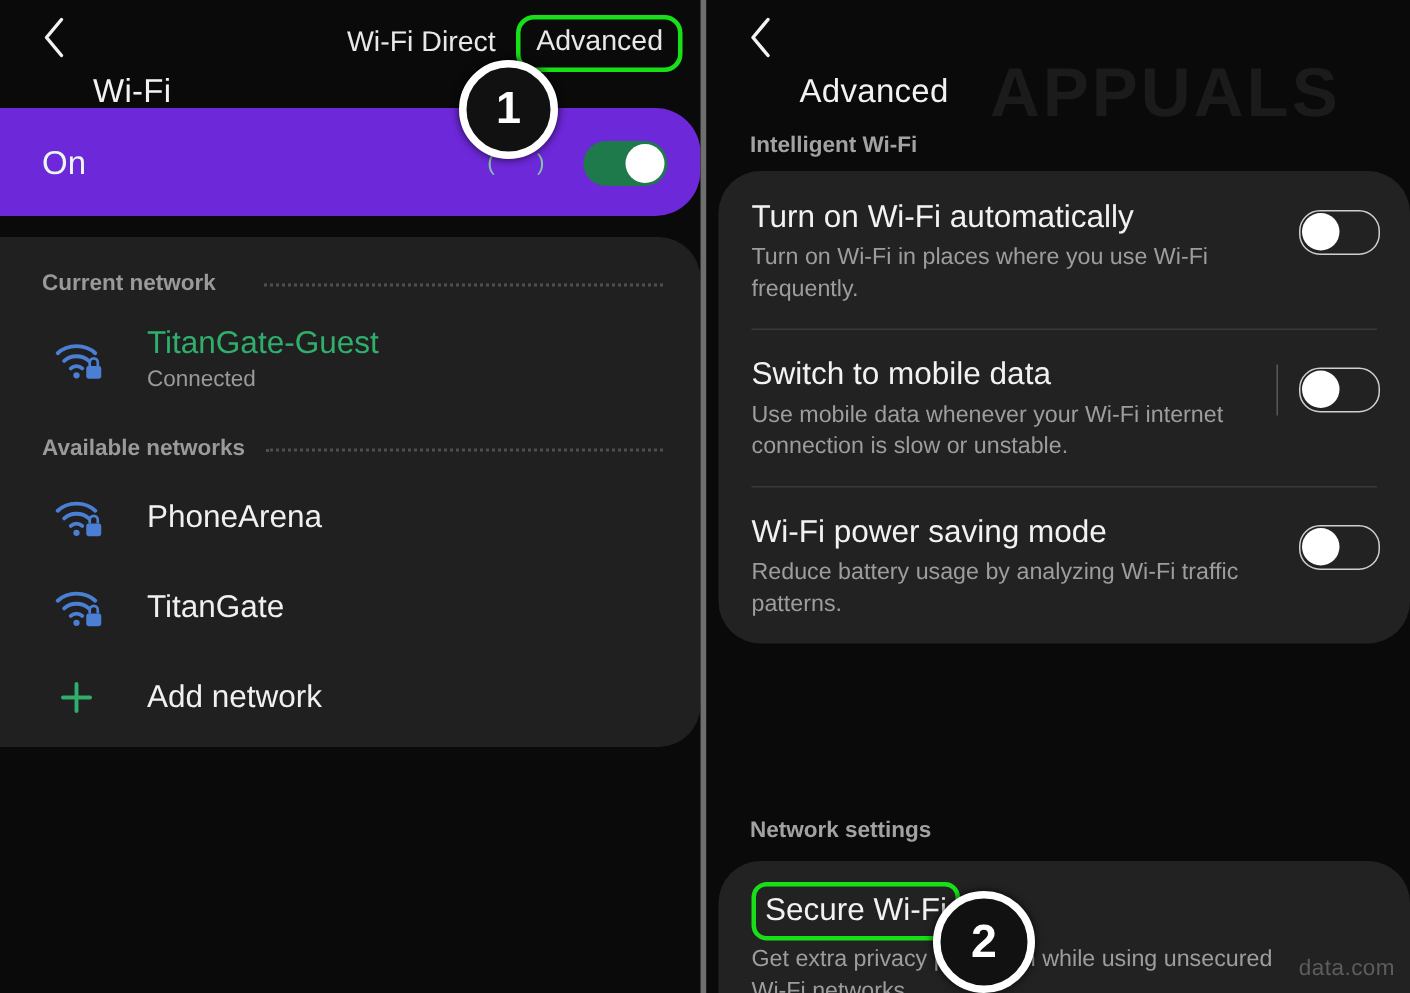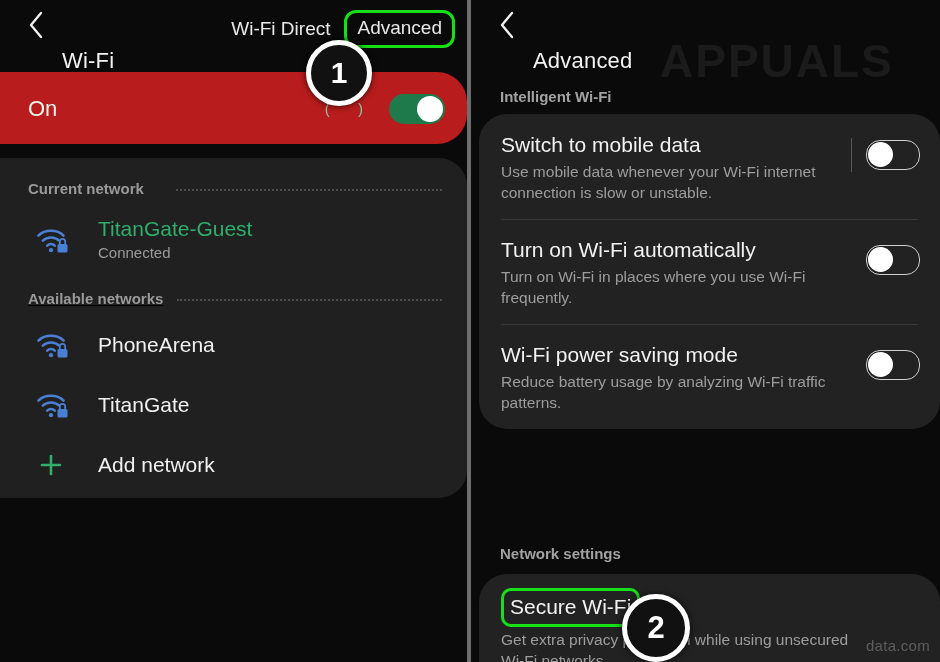--- a/index.html
+++ b/index.html
@@ -80,21 +80,21 @@
     border-radius: 12px;
     padding: 4px 10px 6px 10px;
     color: #e8e8e8;
   }
 
   
   .on-banner {
     position: absolute;
     left: 0; top: 72px;
     width: 467px; height: 72px;
-    background: #b91c1c;
+    background: #6d28d9;
     border-top-right-radius: 30px;
     border-bottom-right-radius: 30px;
   }
   .on-banner-label {
     position: absolute;
     left: 28px; top: 24px;
     font-size: 22px;
     color: #eaf7ef;
   }
   .on-banner-paren {
@@ -336,21 +336,21 @@
             <rect x="21.5" y="19" width="10" height="8.5" rx="1.6" fill="#4a7fd4"></rect>
             <path d="M23.8 19 v-2.4 a2.7 2.7 0 0 1 5.4 0 V19" stroke="#4a7fd4" stroke-width="1.8" fill="none"></path>
           </svg>
         </div>
         <div class="net-text">
           <div class="net-name connected">TitanGate-Guest</div>
           <div class="net-sub">Connected</div>
         </div>
       </div>
 
-      <div class="sec-head" style="top:132px;text-decoration:underline;">
+      <div class="sec-head" style="top:132px;">
         <span class="label">Available networks</span>
         <span class="dots"></span>
       </div>
 
       <div class="net-row" style="top:172px;">
         <div class="net-icon">
           <svg width="34" height="30" viewBox="0 0 34 30" fill="none">
             <path d="M2.5 10.5 C9 4.2, 21 4.2, 27.5 10.5" stroke="#4a7fd4" stroke-width="2.6" stroke-linecap="round"></path>
             <path d="M6.8 15.6 C11.2 11.4, 18.8 11.4, 23.2 15.6" stroke="#4a7fd4" stroke-width="2.6" stroke-linecap="round"></path>
             <path d="M11.2 20.6 C13.4 18.6, 16.6 18.6, 18.8 20.6" stroke="#4a7fd4" stroke-width="2.6" stroke-linecap="round"></path>
@@ -409,38 +409,38 @@
     </div>
 
     <div class="watermark" style="left:189px;">APPUALS</div>
 
     <div class="group-label" style="top:88px;">Intelligent Wi-Fi</div>
 
     <div class="settings-card" style="top:114px;">
 
       <div class="setting-row">
         <div class="setting-text">
-          <div class="setting-title">Switch to mobile data</div>
-          <div class="setting-desc">Use mobile data whenever your Wi-Fi internet connection is slow or unstable.</div>
+          <div class="setting-title">Turn on Wi-Fi automatically</div>
+          <div class="setting-desc">Turn on Wi-Fi in places where you use Wi-Fi frequently.</div>
         </div>
         <div class="setting-ctl">
-          <div class="ctl-sep"></div>
+          <div class="ctl-sep" style="background:transparent;"></div>
           <div class="switch off">
             <div class="knob"></div>
           </div>
         </div>
       </div>
 
       <div class="setting-row">
         <div class="setting-text">
-          <div class="setting-title">Turn on Wi-Fi automatically</div>
-          <div class="setting-desc">Turn on Wi-Fi in places where you use Wi-Fi frequently.</div>
+          <div class="setting-title">Switch to mobile data</div>
+          <div class="setting-desc">Use mobile data whenever your Wi-Fi internet connection is slow or unstable.</div>
         </div>
         <div class="setting-ctl">
-          <div class="ctl-sep" style="background:transparent;"></div>
+          <div class="ctl-sep"></div>
           <div class="switch off">
             <div class="knob"></div>
           </div>
         </div>
       </div>
 
 
       <div class="setting-row">
         <div class="setting-text">
           <div class="setting-title">Wi-Fi power saving mode</div>

